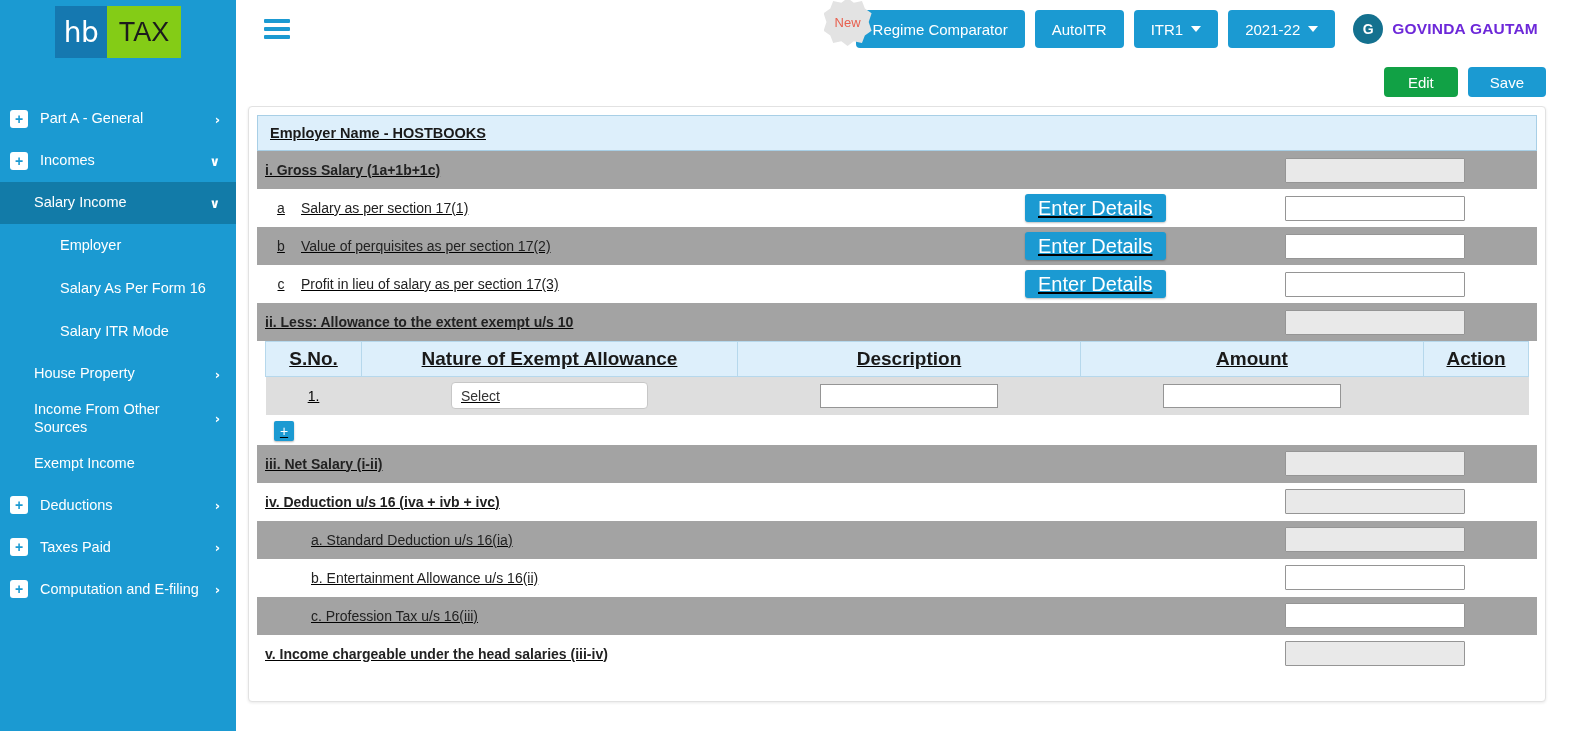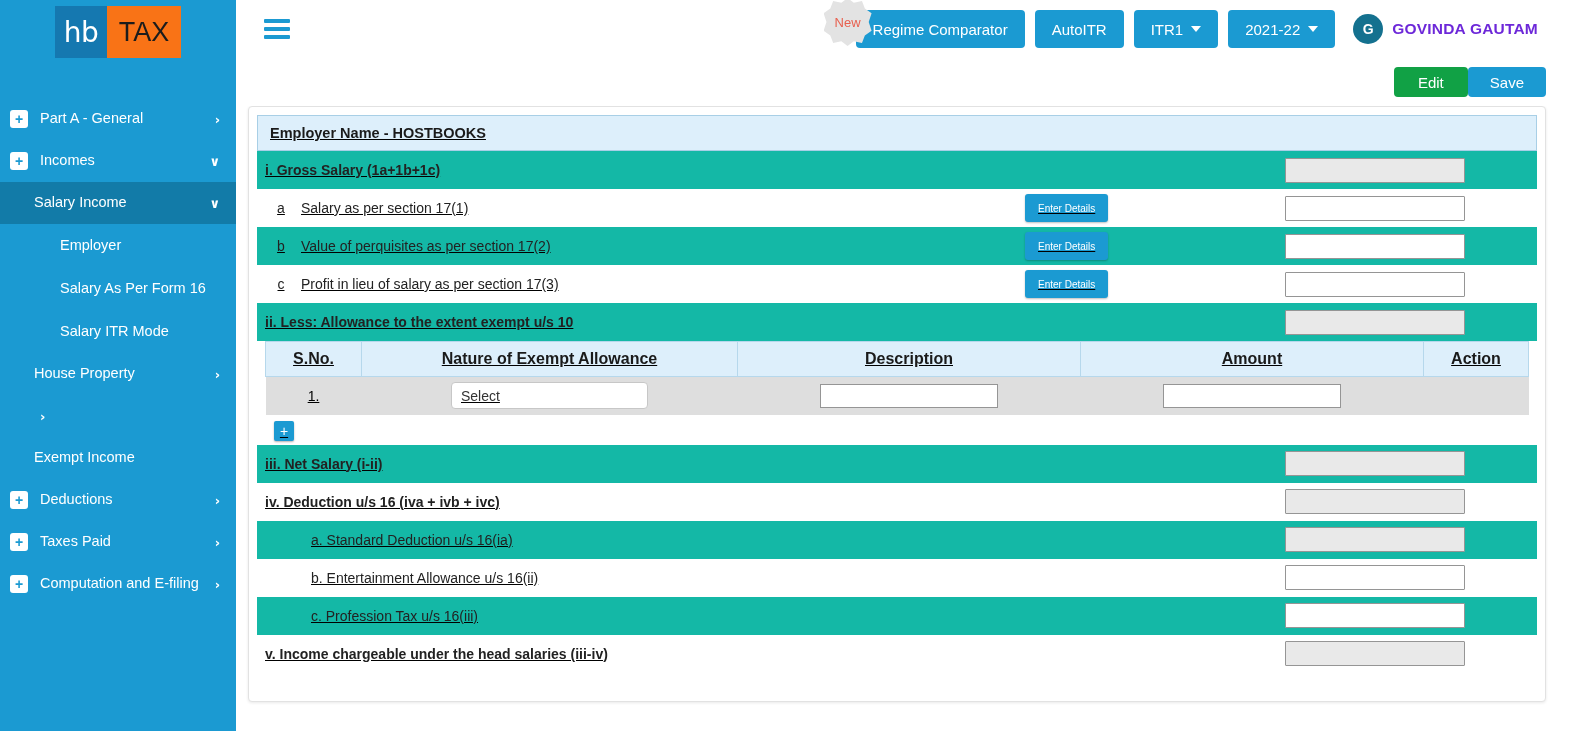--- a/index.html
+++ b/index.html
@@ -28,21 +28,21 @@
     display: flex; height: 52px; width: 126px;
     box-shadow: 0 0 0 0 transparent;
   }
   .logo-hb {
     background: #1578b0; color: #ffffff;
     width: 52px; display: flex; align-items: center; justify-content: center;
     font-size: 28px; font-weight: 400; letter-spacing: -0.5px;
     font-family: "DejaVu Sans", sans-serif;
   }
   .logo-tax {
-    background: #f97316; color: #1c1c1c;
+    background: #84cc16; color: #1c1c1c;
     flex: 1; display: flex; align-items: center; justify-content: center;
     font-size: 27px; font-weight: 400; letter-spacing: 0px;
     font-family: "Liberation Sans", sans-serif;
   }
   .nav { margin-top: 36px; }
   .nav-item {
     display: flex; align-items: center;
     min-height: 42px;
     padding: 6px 16px 6px 10px;
     color: #ffffff;
@@ -137,21 +137,21 @@
     background: #14718f; color: #ffffff;
     display: flex; align-items: center; justify-content: center;
     font-size: 14px; font-weight: 700;
   }
   .username { color: #6d28d9; font-size: 15.5px; font-weight: 700; letter-spacing: 0.2px; }
 
   
   .actionbar {
     height: 48px; flex: 0 0 48px;
     display: flex; align-items: center; justify-content: flex-end;
-    padding-right: 16px; gap: 0;
+    padding-right: 16px; gap: 10px;
     background: #ffffff;
   }
   .btn-green {
     background: #11a145; color: #ffffff; border: none; border-radius: 4px;
     height: 30px; padding: 0 24px; font-size: 15px; cursor: pointer;
     font-family: "Liberation Sans", sans-serif;
   }
   .btn-save {
     background: #1b9ad2; color: #ffffff; border: none; border-radius: 4px;
     height: 30px; padding: 0 22px; font-size: 15px; cursor: pointer;
@@ -178,51 +178,51 @@
     padding: 9px 12px;
     font-size: 14.5px; font-weight: 700; color: #1a1a1a;
   }
 
   .frow {
     display: flex; align-items: center;
     min-height: 38px;
     font-size: 14px; color: #222222;
     padding: 0 12px 0 8px;
   }
-  .frow.shade { background: #14b8a6; }
+  .frow.shade { background: #a3a3a3; }
   .frow.plain { background: #ffffff; }
   .frow .flabel { flex: 1; display: flex; align-items: center; }
   .frow .flabel.bold { font-weight: 700; }
   .sublabel-letter {
     display: inline-block; width: 32px; text-align: center; margin-right: 4px;
   }
   .pad-b { padding-left: 46px; }
   .btn-cell { width: 200px; display: flex; justify-content: flex-start; }
   .btn-details {
     background: #1b9ad2; color: #ffffff; border: none; border-radius: 3px;
-    height: 28px; padding: 0 13px; font-size: 10px; cursor: pointer;
+    height: 28px; padding: 0 13px; font-size: 20px; cursor: pointer;
     font-family: "Liberation Sans", sans-serif;
     box-shadow: 0 1px 2px rgba(0,0,0,0.25);
   }
   .amt-cell { width: 300px; display: flex; justify-content: center; }
   .amt-input {
     width: 180px; height: 25px;
     border: 1px solid #959595; border-radius: 1px;
     background: #ffffff; outline: none;
     font-family: "Liberation Sans", sans-serif; font-size: 13px;
     padding: 0 5px;
   }
   .amt-input[disabled] { background: #e9e9e9; }
 
   
   .ex-table-wrap { padding: 0 8px 0 8px; }
   .ex-table { width: 100%; border-collapse: collapse; table-layout: fixed; }
   .ex-table th {
     background: #ddeffb; border: 1px solid #b6d8ec;
-    font-size: 16px; font-weight: 700; color: #1a1a1a;
+    font-size: 19px; font-weight: 700; color: #1a1a1a;
     height: 35px; text-align: center;
   }
   .ex-table td {
     background: #dedede; border: none;
     height: 38px; text-align: center; font-size: 14px;
   }
   .col-sno { width: 96px; }
   .col-nature { width: 376px; }
   .col-desc { width: 343px; }
   .col-amount { width: 343px; }
@@ -283,20 +283,21 @@
           <span class="label">Salary As Per Form 16</span>
         </div>
         <div class="nav-item lvl3 sub">
           <span class="label">Salary ITR Mode</span>
         </div>
         <div class="nav-item lvl2 indent1">
           <span class="label">House Property</span>
           <span class="chev">›</span>
         </div>
         <div class="nav-item lvl2 indent1">
+          <span class="label">Income From Other Sources</span>
           <span class="chev">›</span>
         </div>
         <div class="nav-item lvl2 indent1">
           <span class="label">Exempt Income</span>
         </div>
         <div class="nav-item lvl1">
           <span class="plusbox">+</span>
           <span class="label">Deductions</span>
           <span class="chev">›</span>
         </div>

